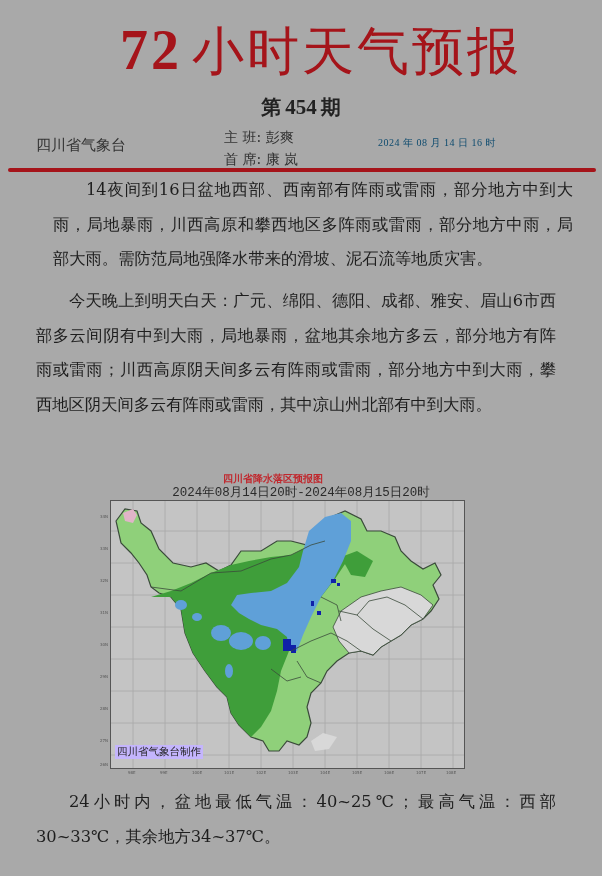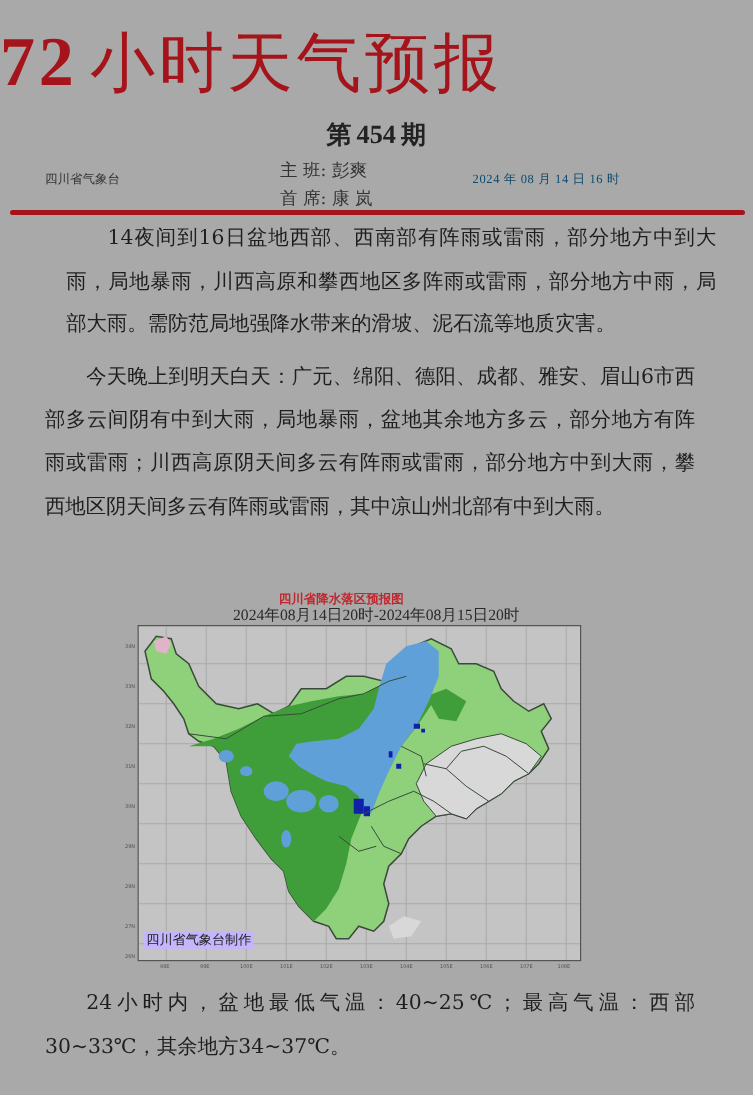--- a/index.html
+++ b/index.html
@@ -5,34 +5,34 @@
   html, body { margin: 0; padding: 0; }
   body {
     width: 602px; height: 876px; overflow: hidden;
     background: #a9a9a9;
     font-family: "DejaVu Serif", "Liberation Serif", serif;
     color: #1c1c1c;
     position: relative;
   }
   .title {
     position: absolute; left: 0; top: 18px; width: 522px;
-    text-align: left;
+    text-align: right;
     color: #a5141a;
     font-family: "DejaVu Serif", "Liberation Serif", serif;
     font-size: 52px; line-height: 64px;
     letter-spacing: 3px;
     white-space: nowrap;
   }
   .title .num { font-weight: bold; font-family: "Liberation Serif", serif; font-size: 56px; margin-right: 10px; }
   .issue {
     position: absolute; left: 0; top: 94px; width: 602px; text-align: center;
     font-size: 20px; font-weight: bold; color: #222;
   }
   .issue .n { font-family: "Liberation Serif", serif; font-size: 21px; margin: 0 4px; }
-  .org { position: absolute; left: 36px; top: 136px; font-size: 10px; color: #333; }
+  .org { position: absolute; left: 36px; top: 136px; font-size: 15px; color: #333; }
   .staff { position: absolute; left: 224px; top: 126px; font-size: 14px; color: #333; line-height: 22px; }
   .date {
     position: absolute; left: 378px; top: 136px; font-size: 10px; color: #0c4a6e;
     font-family: "Liberation Serif", serif; letter-spacing: 0.5px;
   }
   .rule {
     position: absolute; left: 8px; top: 168px; width: 588px; height: 4px;
     background: #a5141a; border-radius: 2px;
   }
   .para {
@@ -46,21 +46,21 @@
   .p3 { top: 785px; }
 
   .map-title {
     position: absolute; left: 0; top: 472px; width: 546px; text-align: center;
     font-size: 10px; color: #c0282e; font-weight: bold;
     font-family: "DejaVu Sans", sans-serif;
   }
   .map-sub {
     position: absolute; left: 0; top: 484px; width: 602px; text-align: center;
     font-size: 12.5px; color: #2a2a2a;
-    font-family: Liberation Serif, serif;
+    font-family: Liberation Mono, monospace;
   }
   .map-frame {
     position: absolute; left: 110px; top: 500px; width: 353px; height: 267px;
     border: 1px solid #555; background: #c4c4c4; overflow: hidden;
   }
   .map-frame svg { position: absolute; left: 0; top: 0; }
   .map-credit {
     position: absolute; left: 115px; top: 745px; font-size: 10.5px; color: #222;
     font-family: "DejaVu Sans", sans-serif; background: #c4b5fd; padding: 0 2px;
   }

